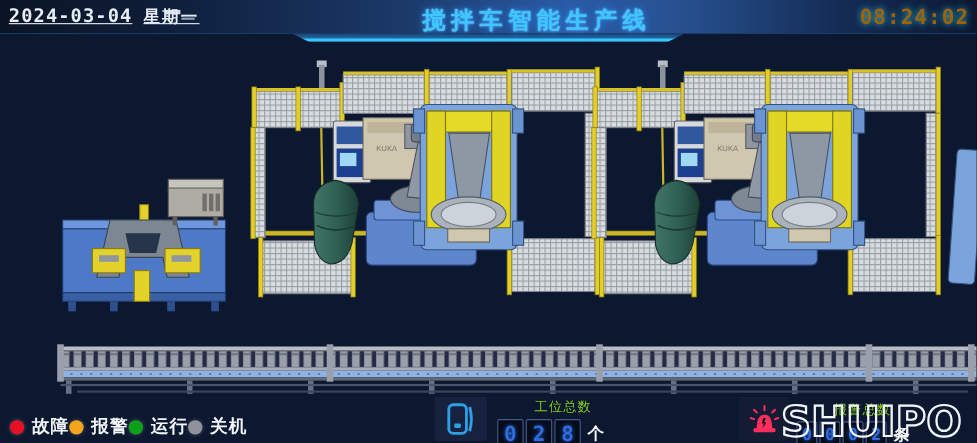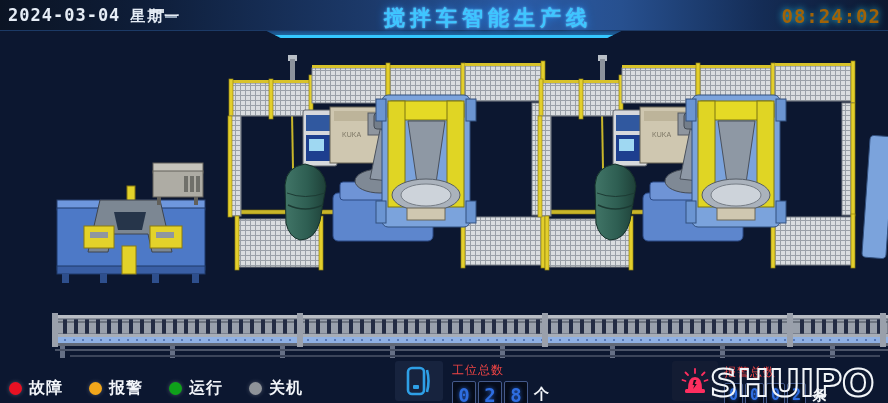--- a/index.html
+++ b/index.html
@@ -14,43 +14,43 @@
   .header-trapezoid{position:absolute;left:50%;top:0;transform:translateX(-50%);
     width:480px;height:38px;z-index:9;
     clip-path:polygon(0 0,100% 0,84% 100%,16% 100%);
     background:linear-gradient(180deg,#2c5ca8 0%,#1f4585 55%,#16356b 100%);}
   .header-trapezoid::after{content:"";position:absolute;left:0;right:0;bottom:0;height:3px;
     background:#35c8ff;box-shadow:0 0 6px #35c8ff;}
   .page-title{position:absolute;left:0;top:4px;width:100%;text-align:center;z-index:11;
     font-size:21px;font-weight:bold;letter-spacing:5px;color:#3ec6ff;
     text-shadow:0 0 8px rgba(30,144,255,.9),0 0 2px #9fe4ff;padding-left:44px;}
   .datetime{position:absolute;left:8px;top:5px;z-index:11;color:#e6edf6;
-    font-family:"DejaVu Sans Mono",monospace;font-size:17px;font-weight:bold;letter-spacing:1px;}
+    font-family:"DejaVu Sans Mono",monospace;font-size:17px;font-weight:bold;letter-spacing:1px;text-decoration:underline;}
   .weekday{font-family:"Liberation Sans","DejaVu Sans",sans-serif;font-size:15px;margin-left:10px;letter-spacing:2px;}
   .clock{position:absolute;right:7px;top:5px;z-index:11;color:#a16207;
     font-family:"DejaVu Sans Mono",monospace;font-size:19px;font-weight:bold;letter-spacing:1px;
     text-shadow:0 0 7px rgba(42,217,247,.85);}
   .header-dash{position:absolute;left:150px;top:9px;z-index:11;width:14px;height:4px;
     background:#cfd6de;box-shadow:14px 6px 0 -1px #8fa0b4;}
 
   
-  .legend{position:absolute;left:9px;top:378px;display:flex;gap:26px;z-index:10;}
+  .legend{position:absolute;left:9px;top:378px;display:flex;z-index:10;}
   .legend-item{display:flex;align-items:center;gap:7px;}
   .dot{width:13px;height:13px;border-radius:50%;box-shadow:0 0 4px rgba(255,255,255,.25);}
   .legend-label{color:#f2f5f9;font-size:16px;font-weight:bold;letter-spacing:1px;}
 
   .icon-card{position:absolute;width:48px;height:40px;border-radius:3px;z-index:10;
     display:flex;align-items:center;justify-content:center;}
   .phone-card{left:395px;top:361px;background:#17233e;}
   .beacon-card{left:672px;top:361px;background:#131c33;width:46px;}
 
   .counter{position:absolute;z-index:10;}
   .stations-counter{left:452px;top:362px;}
   .alarms-counter{left:724px;top:364px;z-index:11;}
-  .counter-label{color:#ef4444;font-size:12px;letter-spacing:1px;margin-bottom:2px;}
+  .counter-label{color:#84cc16;font-size:12px;letter-spacing:1px;margin-bottom:2px;margin-left:34px;}
   .digit-row{display:flex;align-items:center;gap:2px;}
   .digit-box{width:22px;height:25px;background:#05091503;background:#060c1a;
     border:1px solid #44598a;border-radius:2px;display:flex;align-items:center;justify-content:center;
     font-family:"DejaVu Sans Mono",monospace;font-weight:bold;font-size:19px;color:#2e6de0;
     text-shadow:0 0 4px rgba(46,109,224,.8);}
   .alarms-counter .digit-box{width:17px;height:22px;font-size:15px;}
   .counter-unit{color:#f2f5f9;font-size:15px;font-weight:bold;margin-left:4px;}
 
   .logo{position:absolute;left:708px;top:360px;z-index:12;pointer-events:none;}
 </style>

